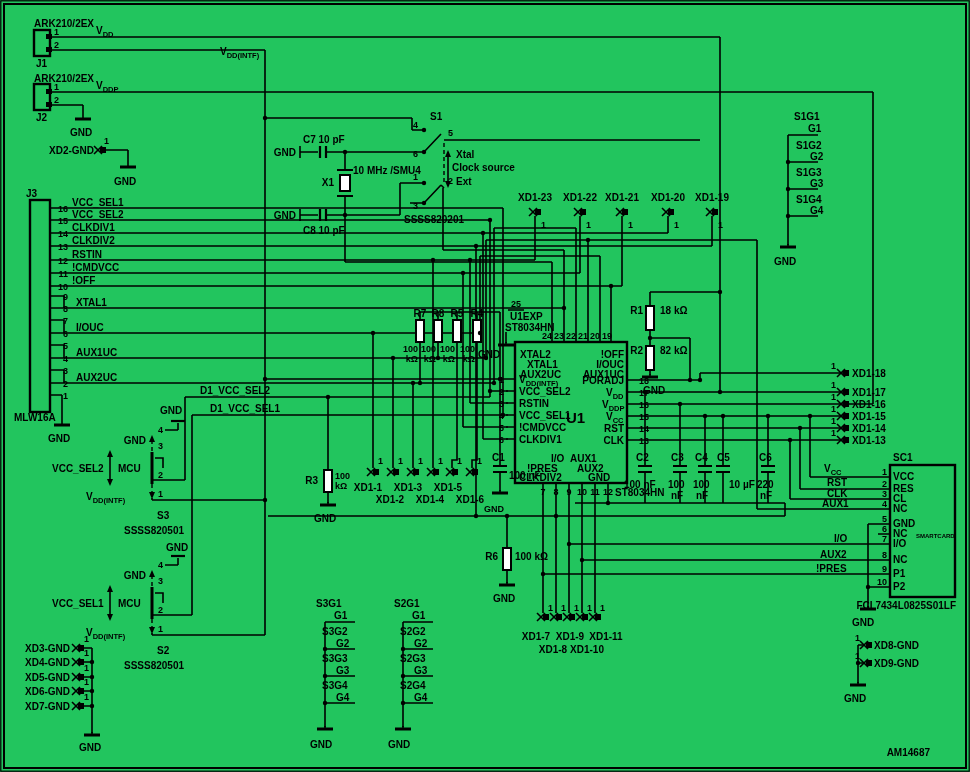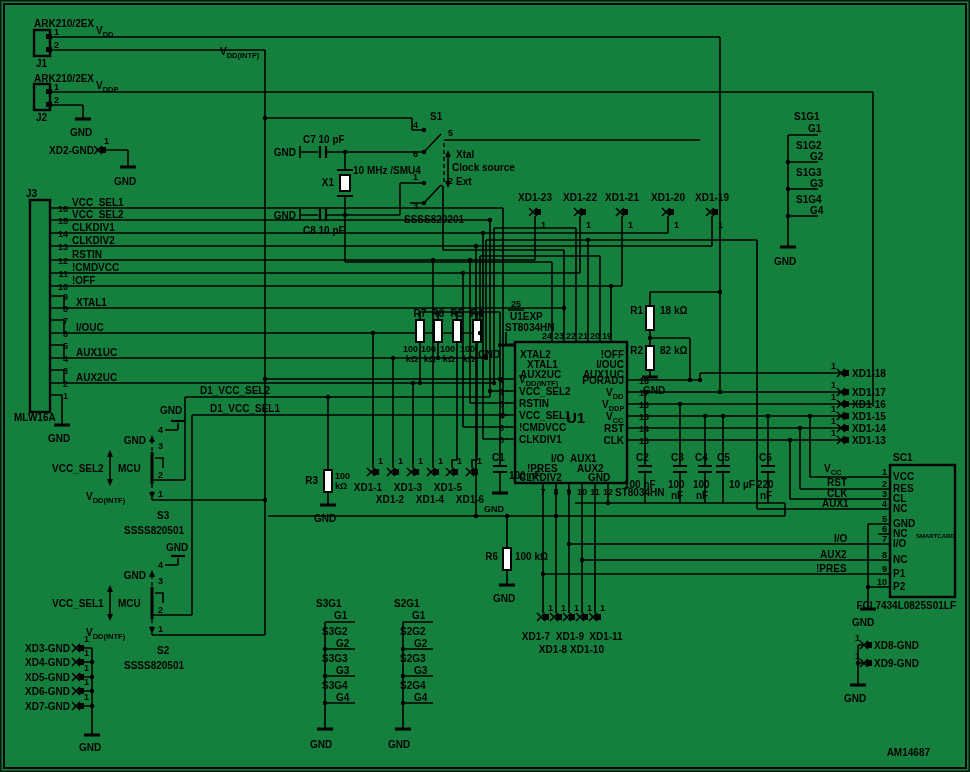--- a/index.html
+++ b/index.html
@@ -1,16 +1,16 @@
 <!DOCTYPE html>
 <html><head>
 <meta charset="utf-8">
 <style>
   html,body{margin:0;padding:0;background:#fff;}
-  #page{position:relative;width:970px;height:772px;background:#15803d;overflow:hidden;}
+  #page{position:relative;width:970px;height:772px;background:#22c55e;overflow:hidden;}
   svg{position:absolute;left:0;top:0;}
   svg text{font-family:"Liberation Sans",sans-serif;font-weight:700;fill:#000;}
   .w{stroke:#000;stroke-width:1.6;fill:none;}
   .w2{stroke:#000;stroke-width:2.2;fill:none;}
   .box{stroke:#000;stroke-width:2.4;fill:none;}
   .comp{stroke:#000;stroke-width:2;fill:#fff;}
   .dash{stroke:#000;stroke-width:1.4;fill:none;stroke-dasharray:4 3;}
   .bar3{stroke:#000;stroke-width:3;fill:none;}
   .fill{fill:#000;stroke:none;}
 </style>

